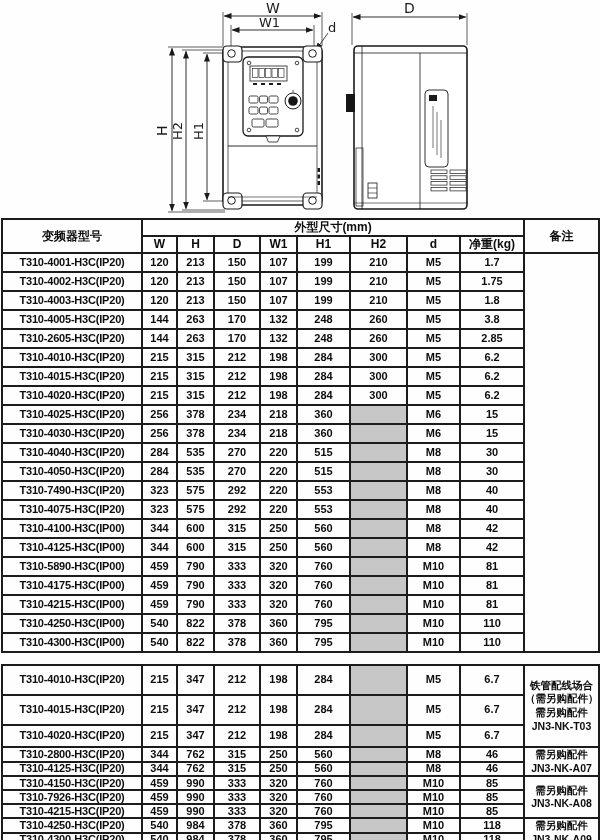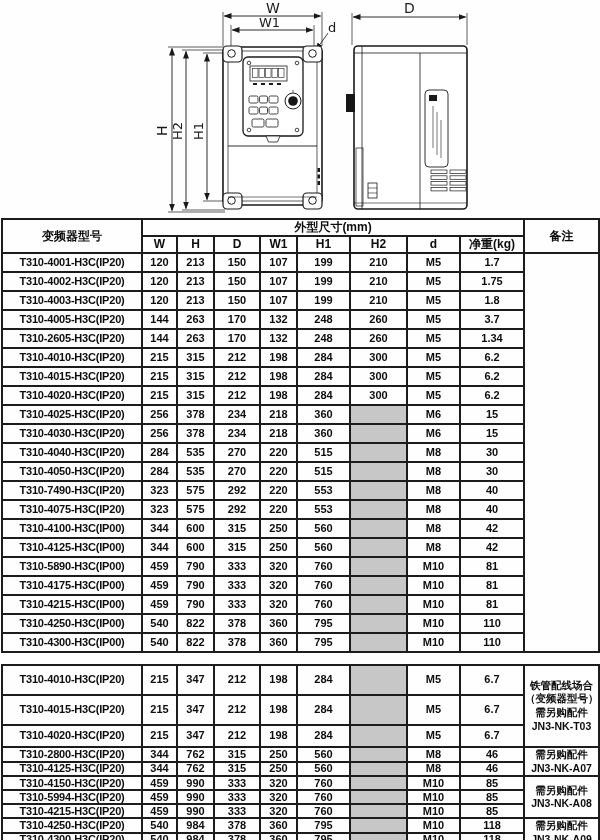--- a/index.html
+++ b/index.html
@@ -227,32 +227,32 @@
           </tr>
           <tr>
             <td class="model">T310-4005-H3C(IP20)</td>
             <td>144</td>
             <td>263</td>
             <td>170</td>
             <td>132</td>
             <td>248</td>
             <td>260</td>
             <td>M5</td>
-            <td>3.7</td>
+            <td>3.8</td>
           </tr>
           <tr>
             <td class="model">T310-2605-H3C(IP20)</td>
             <td>144</td>
             <td>263</td>
             <td>170</td>
             <td>132</td>
             <td>248</td>
             <td>260</td>
             <td>M5</td>
-            <td>1.34</td>
+            <td>2.85</td>
           </tr>
           <tr>
             <td class="model">T310-4010-H3C(IP20)</td>
             <td>215</td>
             <td>315</td>
             <td>212</td>
             <td>198</td>
             <td>284</td>
             <td>300</td>
             <td>M5</td>
@@ -445,21 +445,21 @@
             <td>215</td>
             <td>347</td>
             <td>212</td>
             <td>198</td>
             <td>284</td>
             <td class="gray"></td>
             <td>M5</td>
             <td>6.7</td>
             <td class="remark" rowspan="3">
               <div>铁管配线场合</div>
-              <div>（变频器型号）</div>
+              <div>（需另购配件）</div>
               <div>需另购配件</div>
               <div>JN3-NK-T03</div>
             </td>
           </tr>
           <tr>
             <td class="model">T310-4015-H3C(IP20)</td>
             <td>215</td>
             <td>347</td>
             <td>212</td>
             <td>198</td>
@@ -514,21 +514,21 @@
             <td>760</td>
             <td class="gray"></td>
             <td>M10</td>
             <td>85</td>
             <td class="remark" rowspan="3">
               <div>需另购配件</div>
               <div>JN3-NK-A08</div>
             </td>
           </tr>
           <tr>
-            <td class="model">T310-5994-H3C(IP20)</td>
+            <td class="model">T310-7926-H3C(IP20)</td>
             <td>459</td>
             <td>990</td>
             <td>333</td>
             <td>320</td>
             <td>760</td>
             <td class="gray"></td>
             <td>M10</td>
             <td>85</td>
           </tr>
           <tr>

